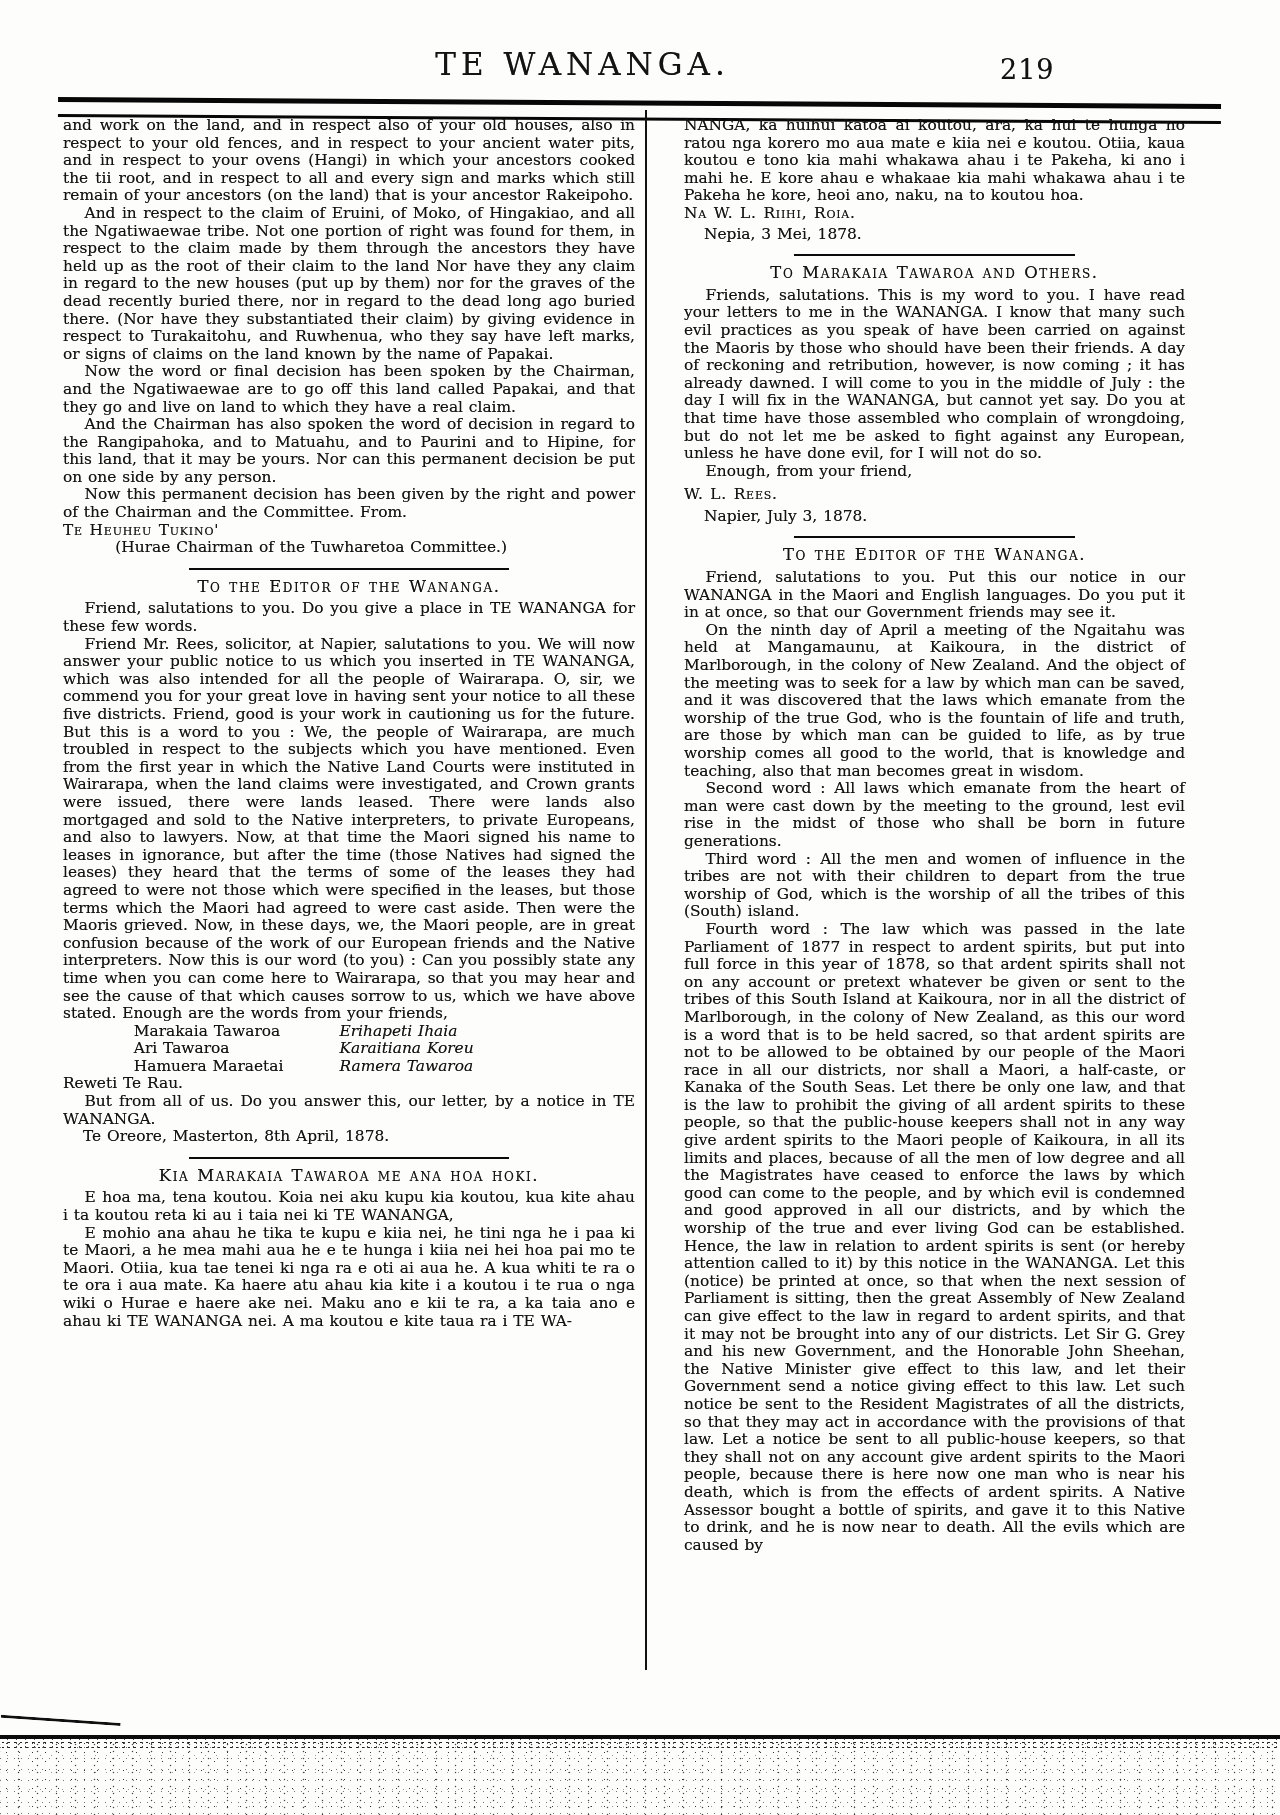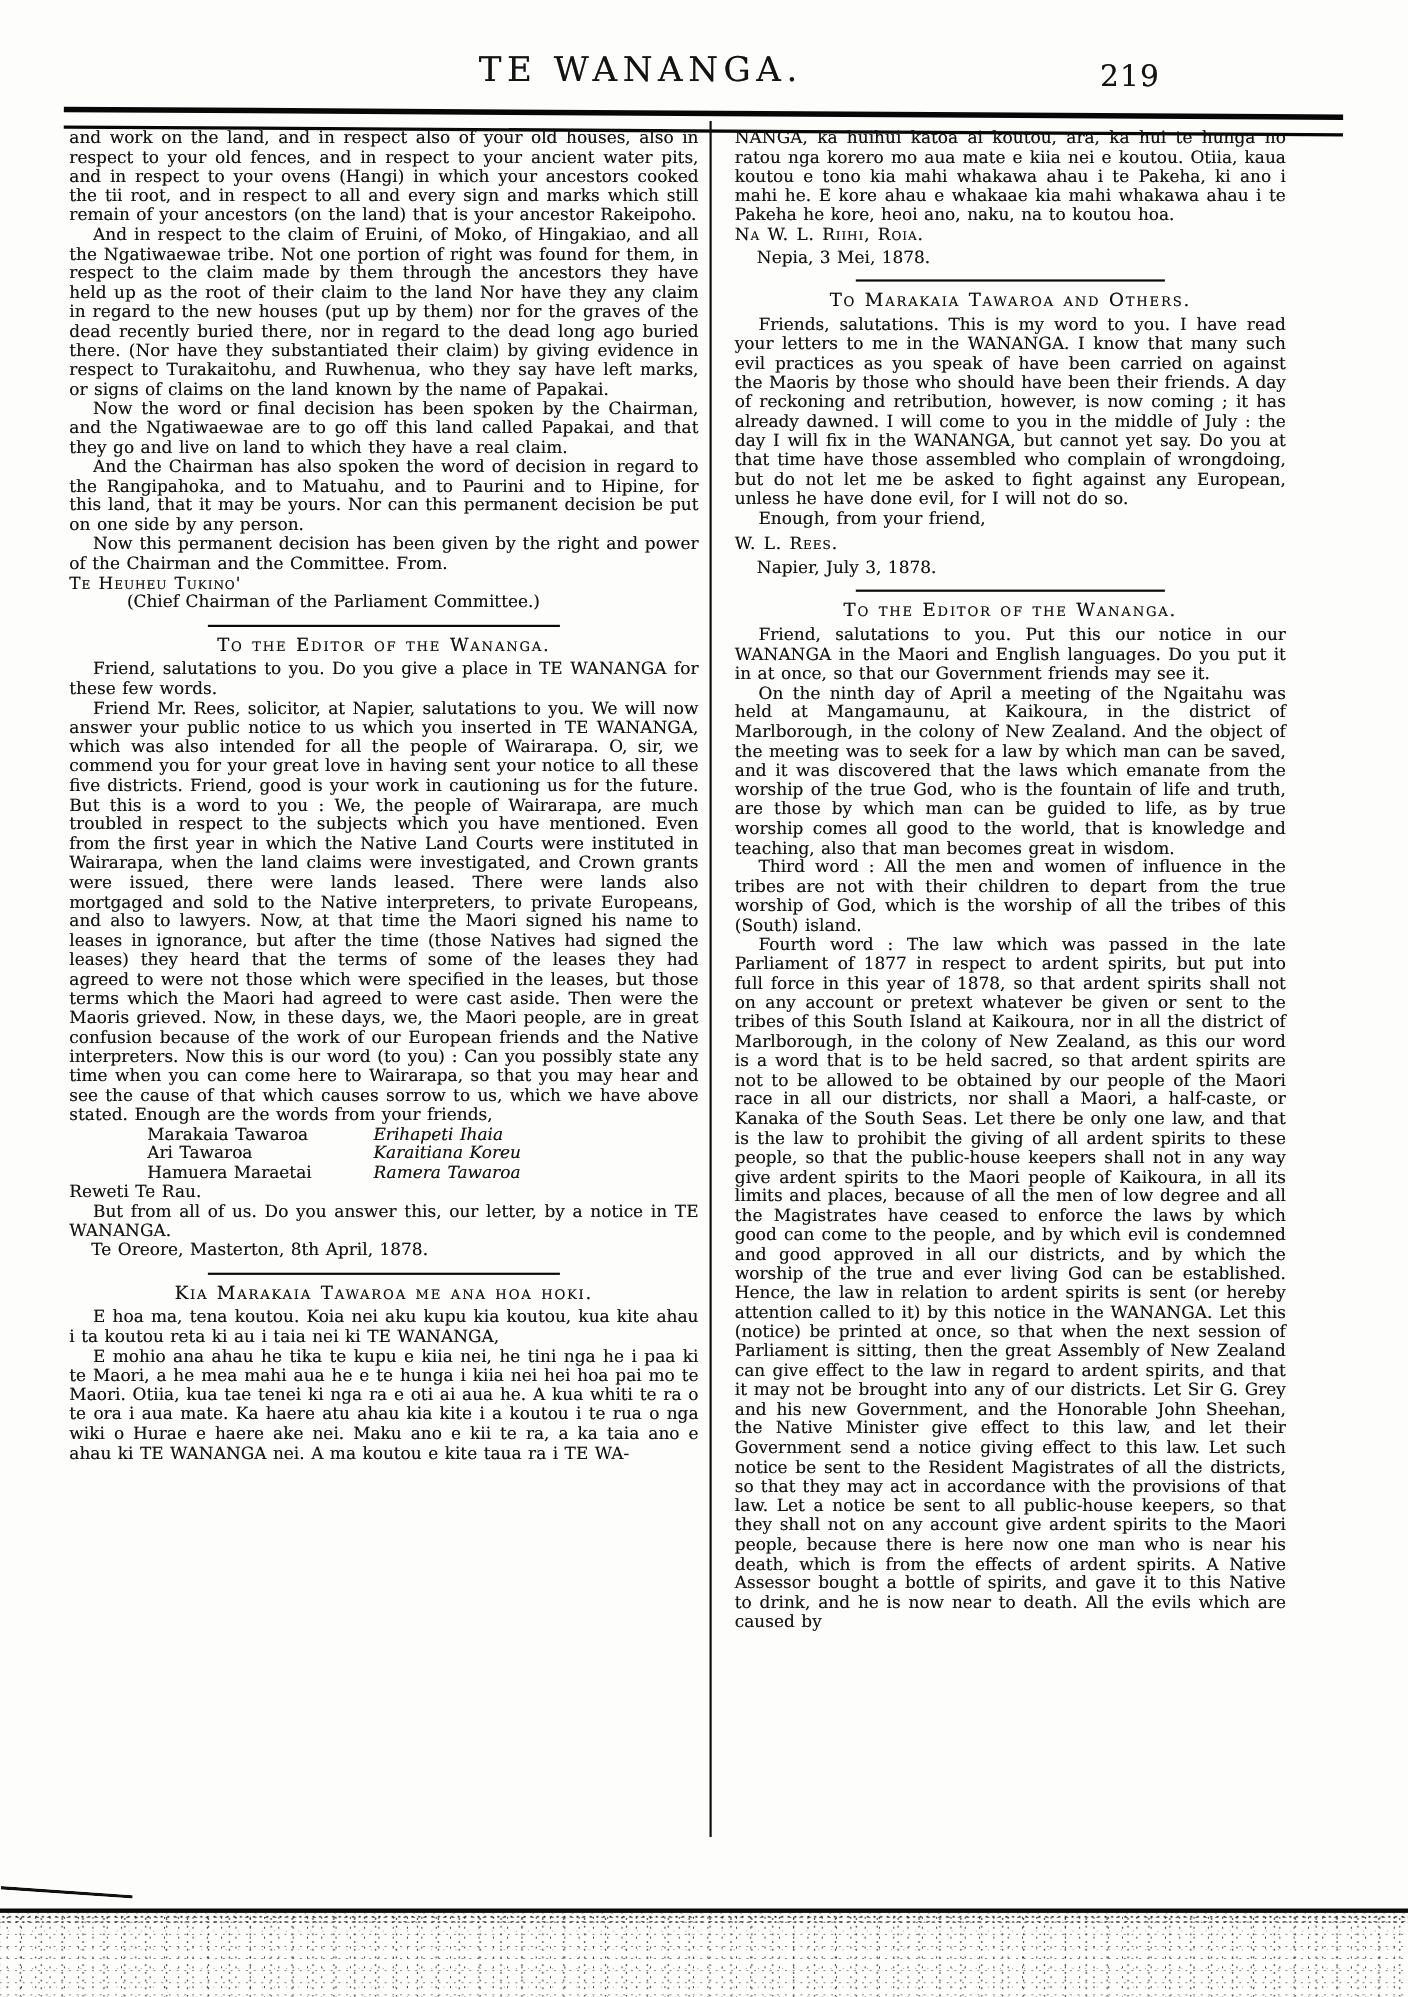--- a/index.html
+++ b/index.html
@@ -19,21 +19,21 @@
   .masthead-rules{
     position:absolute;top:97px;left:58px;width:1163px;height:12px;
     border-top:5px solid #070707;border-bottom:3px solid #070707;
     transform:rotate(.35deg);transform-origin:left center;
   }
   .column-divider{
     position:absolute;left:645px;top:110px;width:2px;height:1560px;background:#121212;
   }
   .col{position:absolute;top:117px;font-size:15.4px;line-height:17.6px;word-spacing:1px;}
   .col-left{left:63px;width:572px;}
-  .col-right{left:668px;width:501px;}
+  .col-right{left:684px;width:501px;}
   .col p{margin:0;text-align:justify;}
   p.ind{text-indent:1.4em;}
   .art-heading{
     text-align:center;font-variant:small-caps;letter-spacing:1.6px;
     font-size:16.5px;font-weight:normal;margin:8px 0 5px;
   }
   .section-rule{
     border:0;border-top:2px solid #0a0a0a;width:56%;margin:11px auto 5px;height:0;
   }
   .sig-line{text-align:right;font-variant:small-caps;letter-spacing:.8px;padding-right:26px;margin-top:1px;}
@@ -80,21 +80,21 @@
 <div class="column-divider"></div>
 
 <div class="col col-left">
   <div>
     <p class="noind">and work on the land, and in respect also of your old houses, also in respect to your old fences, and in respect to your ancient water pits, and in respect to your ovens (Hangi) in which your ancestors cooked the tii root, and in respect to all and every sign and marks which still remain of your ancestors (on the land) that is your ancestor Rakeipoho.</p>
     <p class="ind">And in respect to the claim of Eruini, of Moko, of Hingakiao, and all the Ngatiwaewae tribe. Not one portion of right was found for them, in respect to the claim made by them through the ancestors they have held up as the root of their claim to the land Nor have they any claim in regard to the new houses (put up by them) nor for the graves of the dead recently buried there, nor in regard to the dead long ago buried there. (Nor have they substantiated their claim) by giving evidence in respect to Turakaitohu, and Ruwhenua, who they say have left marks, or signs of claims on the land known by the name of Papakai.</p>
     <p class="ind">Now the word or final decision has been spoken by the Chairman, and the Ngatiwaewae are to go off this land called Papakai, and that they go and live on land to which they have a real claim.</p>
     <p class="ind">And the Chairman has also spoken the word of decision in regard to the Rangipahoka, and to Matuahu, and to Paurini and to Hipine, for this land, that it may be yours. Nor can this permanent decision be put on one side by any person.</p>
     <p class="ind">Now this permanent decision has been given by the right and power of the Chairman and the Committee. From.</p>
     <p class="sig-line">Te Heuheu Tukino'</p>
-    <p class="sig-role">(Chief Chairman of the Parliament Committee.)</p>
+    <p class="sig-role">(Hurae Chairman of the Tuwharetoa Committee.)</p>
   </div>
 
   <div class="section-rule"></div>
 
   <div>
     <h2 class="art-heading">To the Editor of the Wananga.</h2>
     <p class="ind">Friend, salutations to you. Do you give a place in TE WANANGA for these few words.</p>
     <p class="ind">Friend Mr. Rees, solicitor, at Napier, salutations to you. We will now answer your public notice to us which you inserted in TE WANANGA, which was also intended for all the people of Wairarapa. O, sir, we commend you for your great love in having sent your notice to all these five districts. Friend, good is your work in cautioning us for the future. But this is a word to you : We, the people of Wairarapa, are much troubled in respect to the subjects which you have mentioned. Even from the first year in which the Native Land Courts were instituted in Wairarapa, when the land claims were investigated, and Crown grants were issued, there were lands leased. There were lands also mortgaged and sold to the Native interpreters, to private Europeans, and also to lawyers. Now, at that time the Maori signed his name to leases in ignorance, but after the time (those Natives had signed the leases) they heard that the terms of some of the leases they had agreed to were not those which were specified in the leases, but those terms which the Maori had agreed to were cast aside. Then were the Maoris grieved. Now, in these days, we, the Maori people, are in great confusion because of the work of our European friends and the Native interpreters. Now this is our word (to you) : Can you possibly state any time when you can come here to Wairarapa, so that you may hear and see the cause of that which causes sorrow to us, which we have above stated. Enough are the words from your friends,</p>
     <div class="names-row">
       <div class="names-colA">
@@ -138,19 +138,20 @@
     <p class="sig-line rees">W. L. Rees.</p>
     <p class="dateline">Napier, July 3, 1878.</p>
   </div>
 
   <div class="section-rule"></div>
 
   <div>
     <h2 class="art-heading">To the Editor of the Wananga.</h2>
     <p class="ind">Friend, salutations to you. Put this our notice in our WANANGA in the Maori and English languages. Do you put it in at once, so that our Government friends may see it.</p>
     <p class="ind">On the ninth day of April a meeting of the Ngaitahu was held at Mangamaunu, at Kaikoura, in the district of Marlborough, in the colony of New Zealand. And the object of the meeting was to seek for a law by which man can be saved, and it was discovered that the laws which emanate from the worship of the true God, who is the fountain of life and truth, are those by which man can be guided to life, as by true worship comes all good to the world, that is knowledge and teaching, also that man becomes great in wisdom.</p>
+    <p class="ind">Second word : All laws which emanate from the heart of man were cast down by the meeting to the ground, lest evil rise in the midst of those who shall be born in future generations.</p>
     <p class="ind">Third word : All the men and women of influence in the tribes are not with their children to depart from the true worship of God, which is the worship of all the tribes of this (South) island.</p>
     <p class="ind">Fourth word : The law which was passed in the late Parliament of 1877 in respect to ardent spirits, but put into full force in this year of 1878, so that ardent spirits shall not on any account or pretext whatever be given or sent to the tribes of this South Island at Kaikoura, nor in all the district of Marlborough, in the colony of New Zealand, as this our word is a word that is to be held sacred, so that ardent spirits are not to be allowed to be obtained by our people of the Maori race in all our districts, nor shall a Maori, a half-caste, or Kanaka of the South Seas. Let there be only one law, and that is the law to prohibit the giving of all ardent spirits to these people, so that the public-house keepers shall not in any way give ardent spirits to the Maori people of Kaikoura, in all its limits and places, because of all the men of low degree and all the Magistrates have ceased to enforce the laws by which good can come to the people, and by which evil is condemned and good approved in all our districts, and by which the worship of the true and ever living God can be established. Hence, the law in relation to ardent spirits is sent (or hereby attention called to it) by this notice in the WANANGA. Let this (notice) be printed at once, so that when the next session of Parliament is sitting, then the great Assembly of New Zealand can give effect to the law in regard to ardent spirits, and that it may not be brought into any of our districts. Let Sir G. Grey and his new Government, and the Honorable John Sheehan, the Native Minister give effect to this law, and let their Government send a notice giving effect to this law. Let such notice be sent to the Resident Magistrates of all the districts, so that they may act in accordance with the provisions of that law. Let a notice be sent to all public-house keepers, so that they shall not on any account give ardent spirits to the Maori people, because there is here now one man who is near his death, which is from the effects of ardent spirits. A Native Assessor bought a bottle of spirits, and gave it to this Native to drink, and he is now near to death. All the evils which are caused by</p>
   </div>
 </div>
 
 <div class="band-curl"></div>
 <div class="bottom-band"></div>
 
 </body></html>

